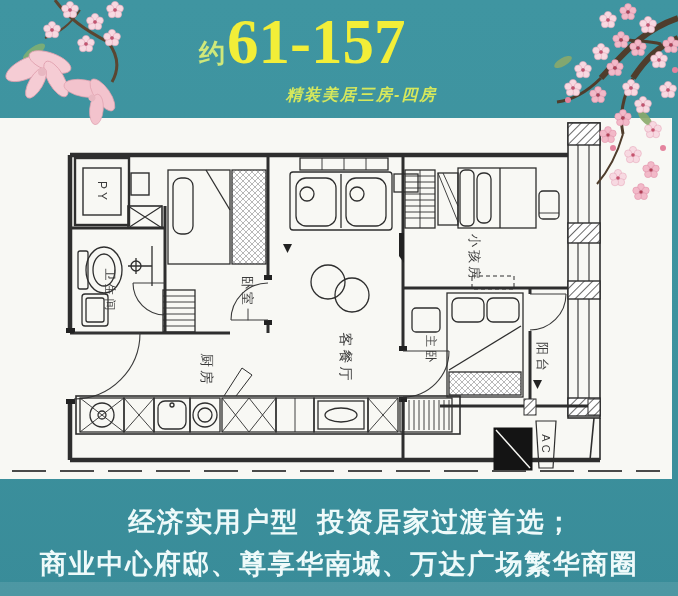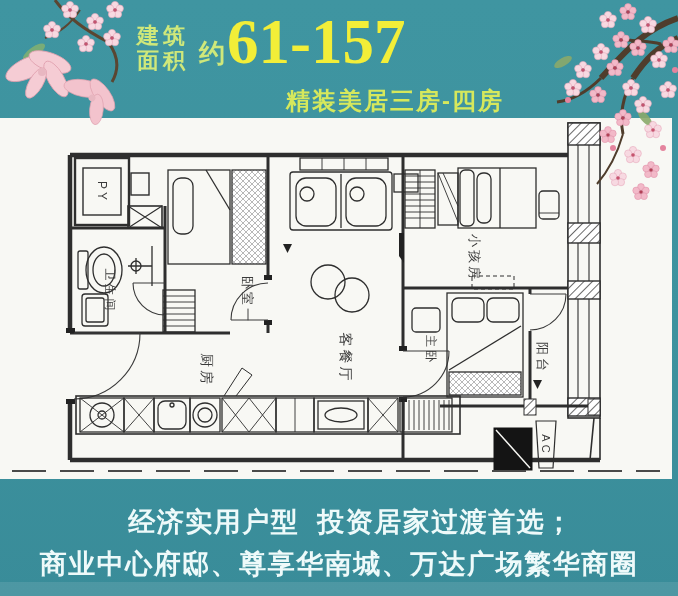--- a/index.html
+++ b/index.html
@@ -5,39 +5,35 @@
   html,body{margin:0;padding:0;}
   body{width:678px;height:596px;overflow:hidden;font-family:"Liberation Sans",sans-serif;}
   .stage{position:relative;width:678px;height:596px;background:linear-gradient(180deg,#3f95a1 0%,#3d929e 55%,#398c99 100%);overflow:hidden;}
   .abs{position:absolute;}
   
   .area-label{left:137px;top:23px;font-size:22px;line-height:25px;font-weight:bold;color:#cfe87a;letter-spacing:4px;}
   .approx{left:199px;top:36px;font-size:26px;font-weight:bold;color:#cfe87a;}
   .range{left:227px;top:6px;font-size:63px;font-weight:bold;font-family:"Liberation Serif",serif;color:#f2ee38;letter-spacing:0px;}
   .unit{left:437px;top:34px;font-family:"Liberation Serif",serif;font-weight:bold;color:#e9e83f;font-size:46px;}
   .unit sup{font-size:24px;vertical-align:18px;}
-  .subtitle{left:286px;top:85px;font-size:24px;font-weight:bold;color:#d6e85c;letter-spacing:2px;}
+  .subtitle{left:286px;top:85px;font-size:16px;font-weight:bold;color:#d6e85c;letter-spacing:2px;font-style:italic;}
   
   .panel{left:0;top:118px;width:672px;height:361px;background:#f8f8f4;}
   
   .footer-line{width:678px;text-align:center;color:#eefafa;font-weight:600;letter-spacing:1.5px;font-size:27px;white-space:pre;}
   .fl1{top:504px;margin-left:12px;}
   .fl2{top:546px;text-align:center;}
   .bottom-glow{left:0;top:582px;width:678px;height:14px;background:rgba(255,255,255,0.10);}
   svg text.room{fill:#3a3a3a;letter-spacing:3px;font-family:"Liberation Sans",sans-serif;}
 </style>
 </head>
 <body>
 
 <div class="stage">
 
-  <div class="abs area-label">
-    <div>建筑</div>
-    <div>面积</div>
-  </div>
   <div class="abs approx">约</div>
   <div class="abs range">61-157</div>
   <div class="abs subtitle">精装美居三房-四房</div>
 
   <div class="abs panel">
     <svg width="672" height="361" viewBox="0 0 672 361">
       <defs>
         <pattern id="hatch45" width="6" height="6" patternUnits="userSpaceOnUse" patternTransform="rotate(45)">
           <rect width="6" height="6" fill="#ffffff"></rect>
             <line x1="0" y1="0" x2="0" y2="6" stroke="#444" stroke-width="1.6"></line>

